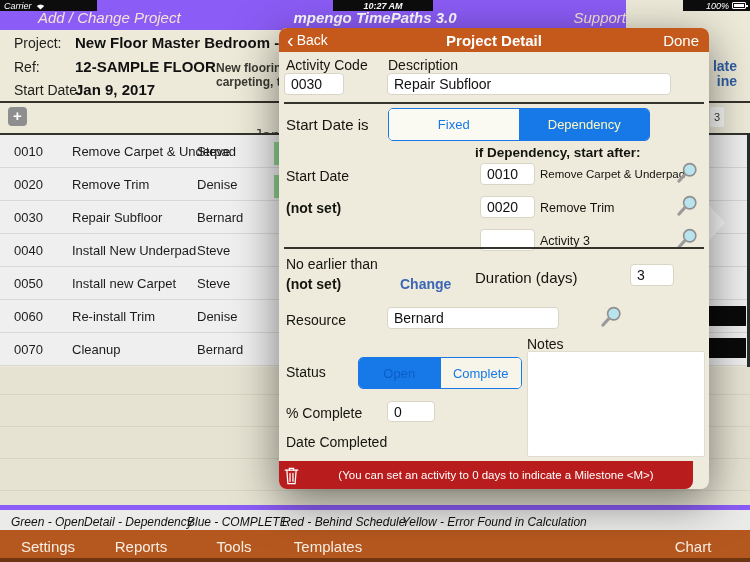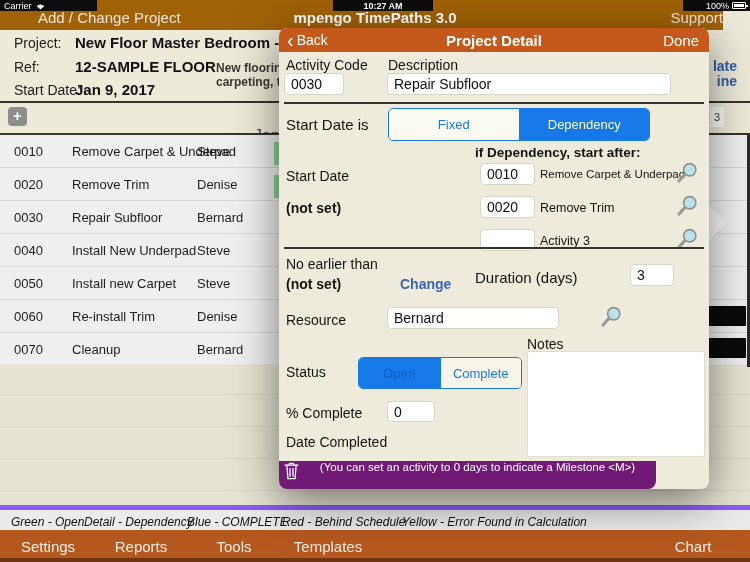--- a/index.html
+++ b/index.html
@@ -5,21 +5,21 @@
   * { margin:0; padding:0; box-sizing:border-box; }
   html,body { background:#444; }
   #screen {
     position:relative; width:750px; height:562px; overflow:hidden;
     font-family:"Liberation Sans", sans-serif; background:#edead9;
     -webkit-font-smoothing:antialiased;
   }
   .abs { position:absolute; }
 
   
-  .navtop { left:0; top:0; width:723px; height:30px; background:#a16207; }
+  .navtop { left:0; top:0; width:626px; height:30px; background:#8b5cf6;font-style:italic; }
   .statuspill { background:#0d0d0d; color:#fff; font-size:9px; height:11px; display:flex; align-items:center; gap:3px; padding:0 4px; }
   .navbtn { color:#f4e4d6; font-size:15px; }
   .navtitle { color:#fff; font-size:15px; font-weight:bold; }
 
   
   .lbl { font-size:14px; color:#1d1d1a; }
   .val { font-size:15px; font-weight:bold; color:#111; }
   .hdiv { background:#34342c; height:2px; }
 
   
@@ -35,22 +35,22 @@
            display:flex; align-items:center; color:#fff; }
   .mtitle { font-size:15px; font-weight:bold; }
   .mlbl { font-size:14px; color:#15150f; white-space:nowrap; }
   .mbold { font-weight:bold; }
   .inp { background:#fff; border:1px solid #d9d6c6; border-radius:4px; font-size:14px; color:#111;
          padding:0 6px; font-family:"Liberation Sans",sans-serif; outline:none; }
   .seg { border:1px solid #1779e8; border-radius:5px; display:flex; overflow:hidden; background:#f8f6ea; }
   .seg > div { flex:1; display:flex; align-items:center; justify-content:center; font-size:13px; }
   .seg .on-blue { background:#1779e8; }
   .link { color:#3b65b5; font-weight:bold; font-size:14px; }
-  .mfoot { left:0; top:433px; width:377px; height:28px; background:#701a75; border-radius:0 0 8px 8px;
-           display:flex; }
+  .mfoot { left:0; top:433px; width:414px; height:28px; background:#b91c1c; border-radius:0 0 8px 8px;
+           display:flex; align-items:center; }
   .mfoot .note { flex:1; text-align:center; color:#fff; font-size:11.5px; }
   .mag { width:24px; height:24px; }
 
   
   .legend { left:0; top:505px; width:750px; height:25px; background:#ebebe9; border-top:5px solid #8b5cf6; }
   .legend span { position:absolute; top:5px; font-size:12px; font-style:italic; color:#111; white-space:nowrap; }
   .bottombar { left:0; top:530px; width:750px; height:32px; background:#b5581f; border-bottom:4px solid #6e3511; }
   .bottombar span { position:absolute; top:8px; transform:translateX(-50%); font-size:15px; color:#f8ede3; white-space:nowrap; }
 
   .notesbox { background:#fff; border:1px solid #e0ddd0; border-radius:2px; resize:none;

